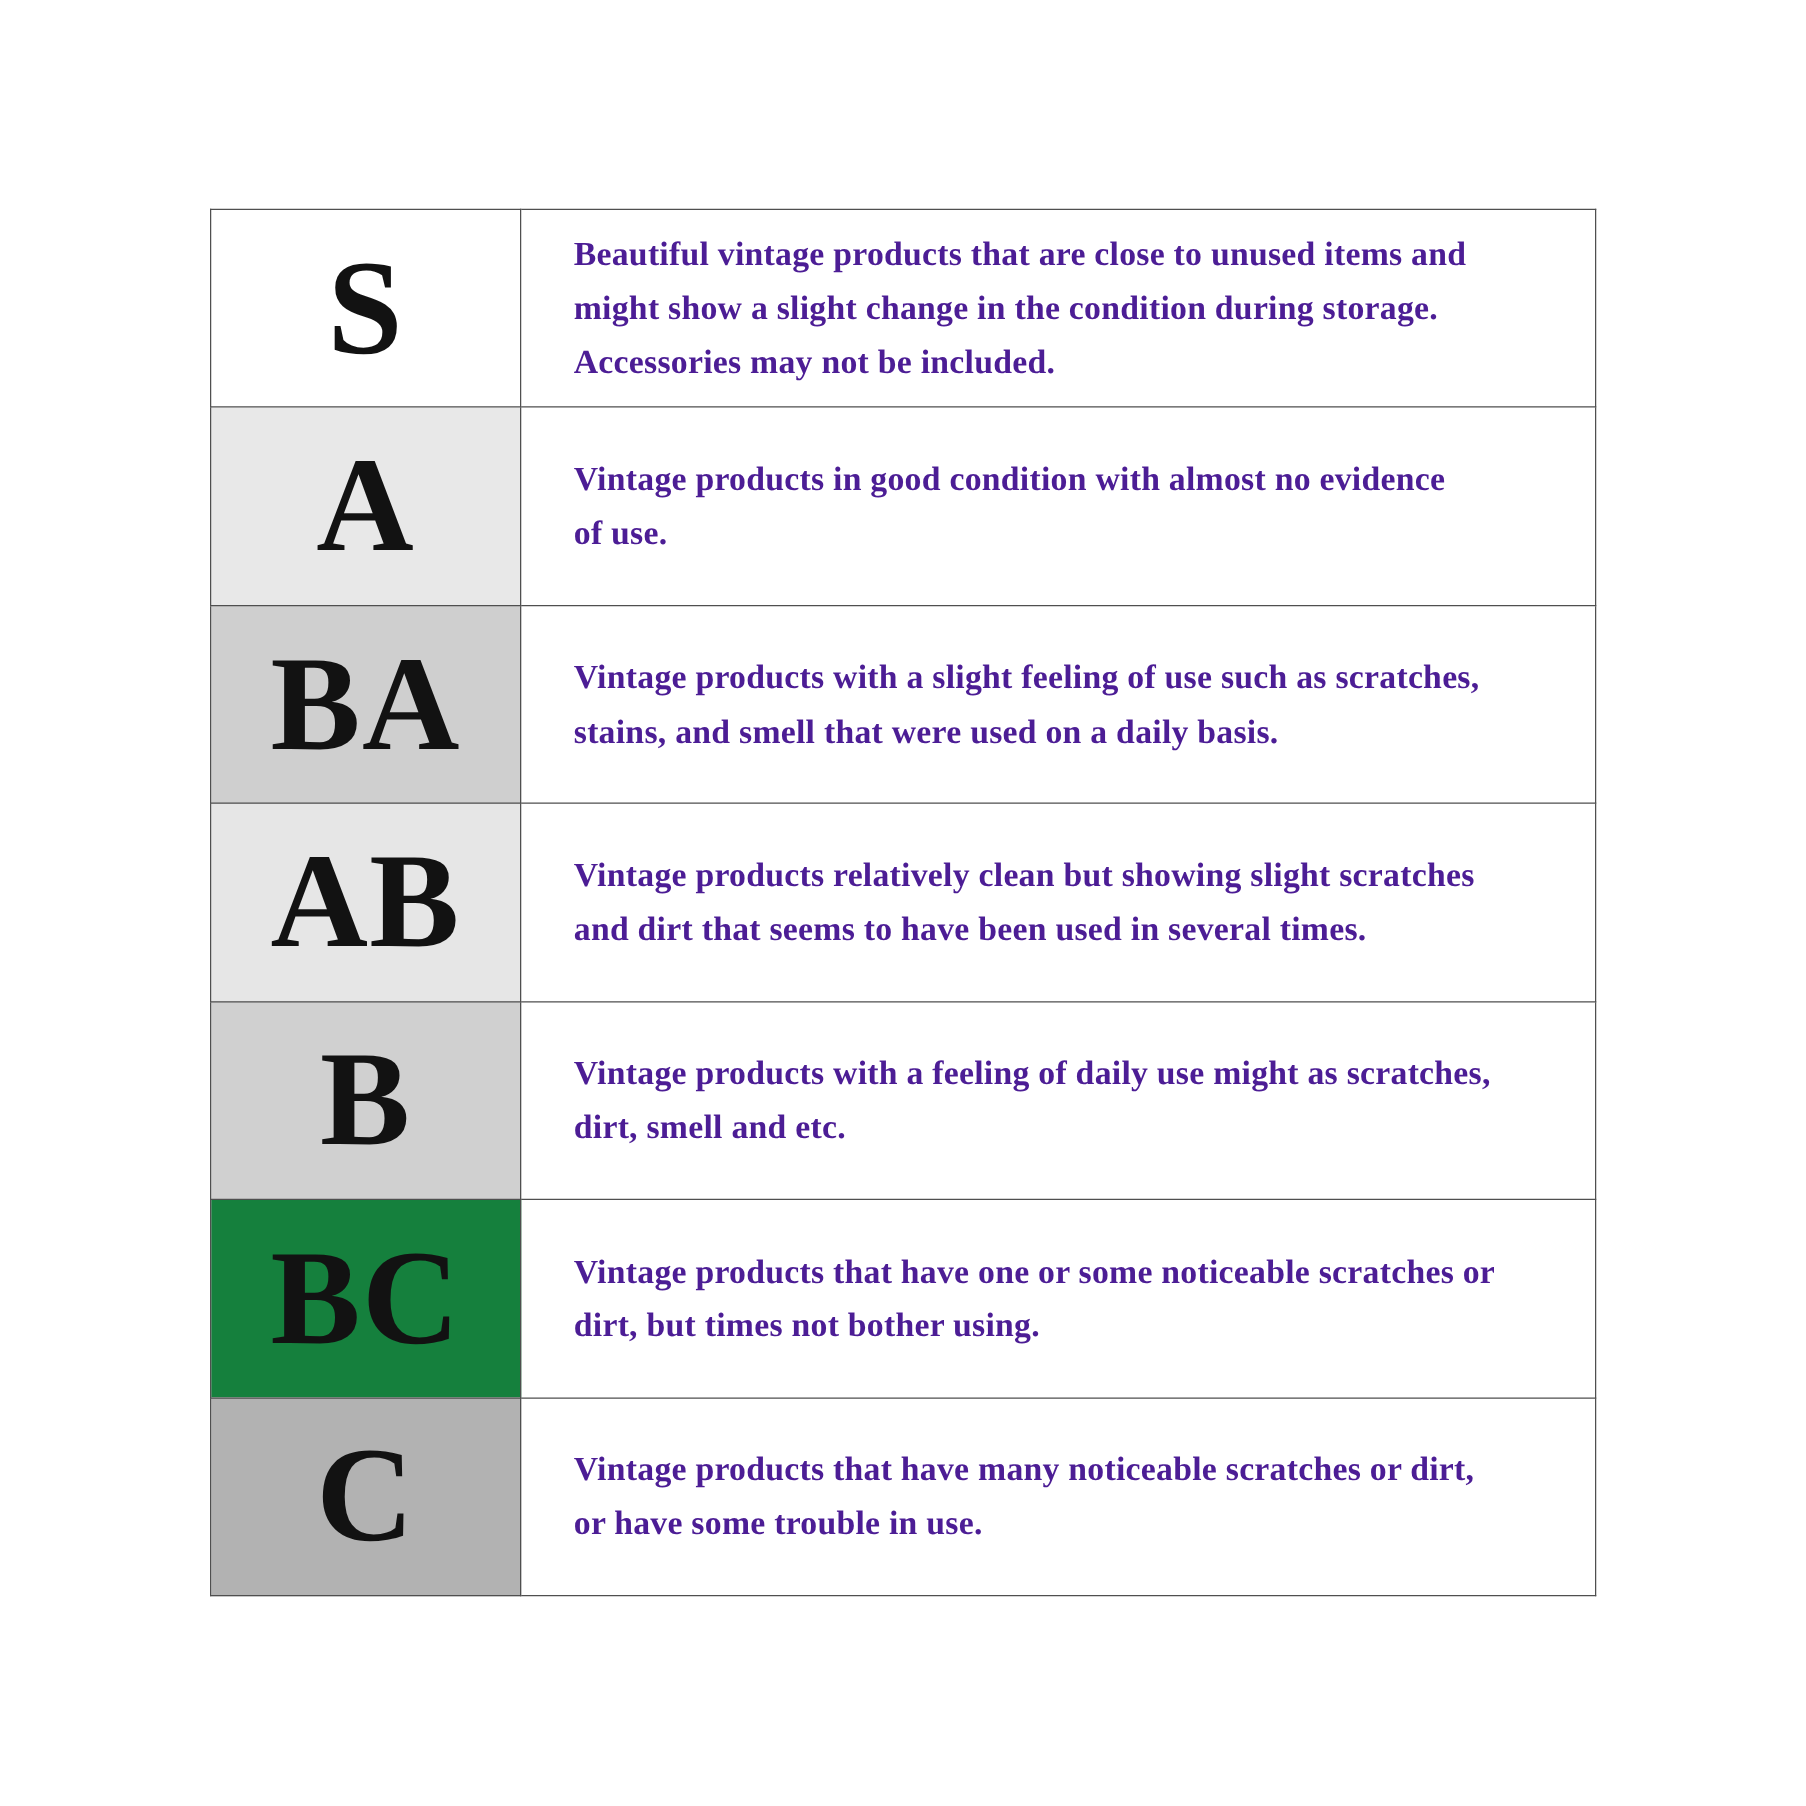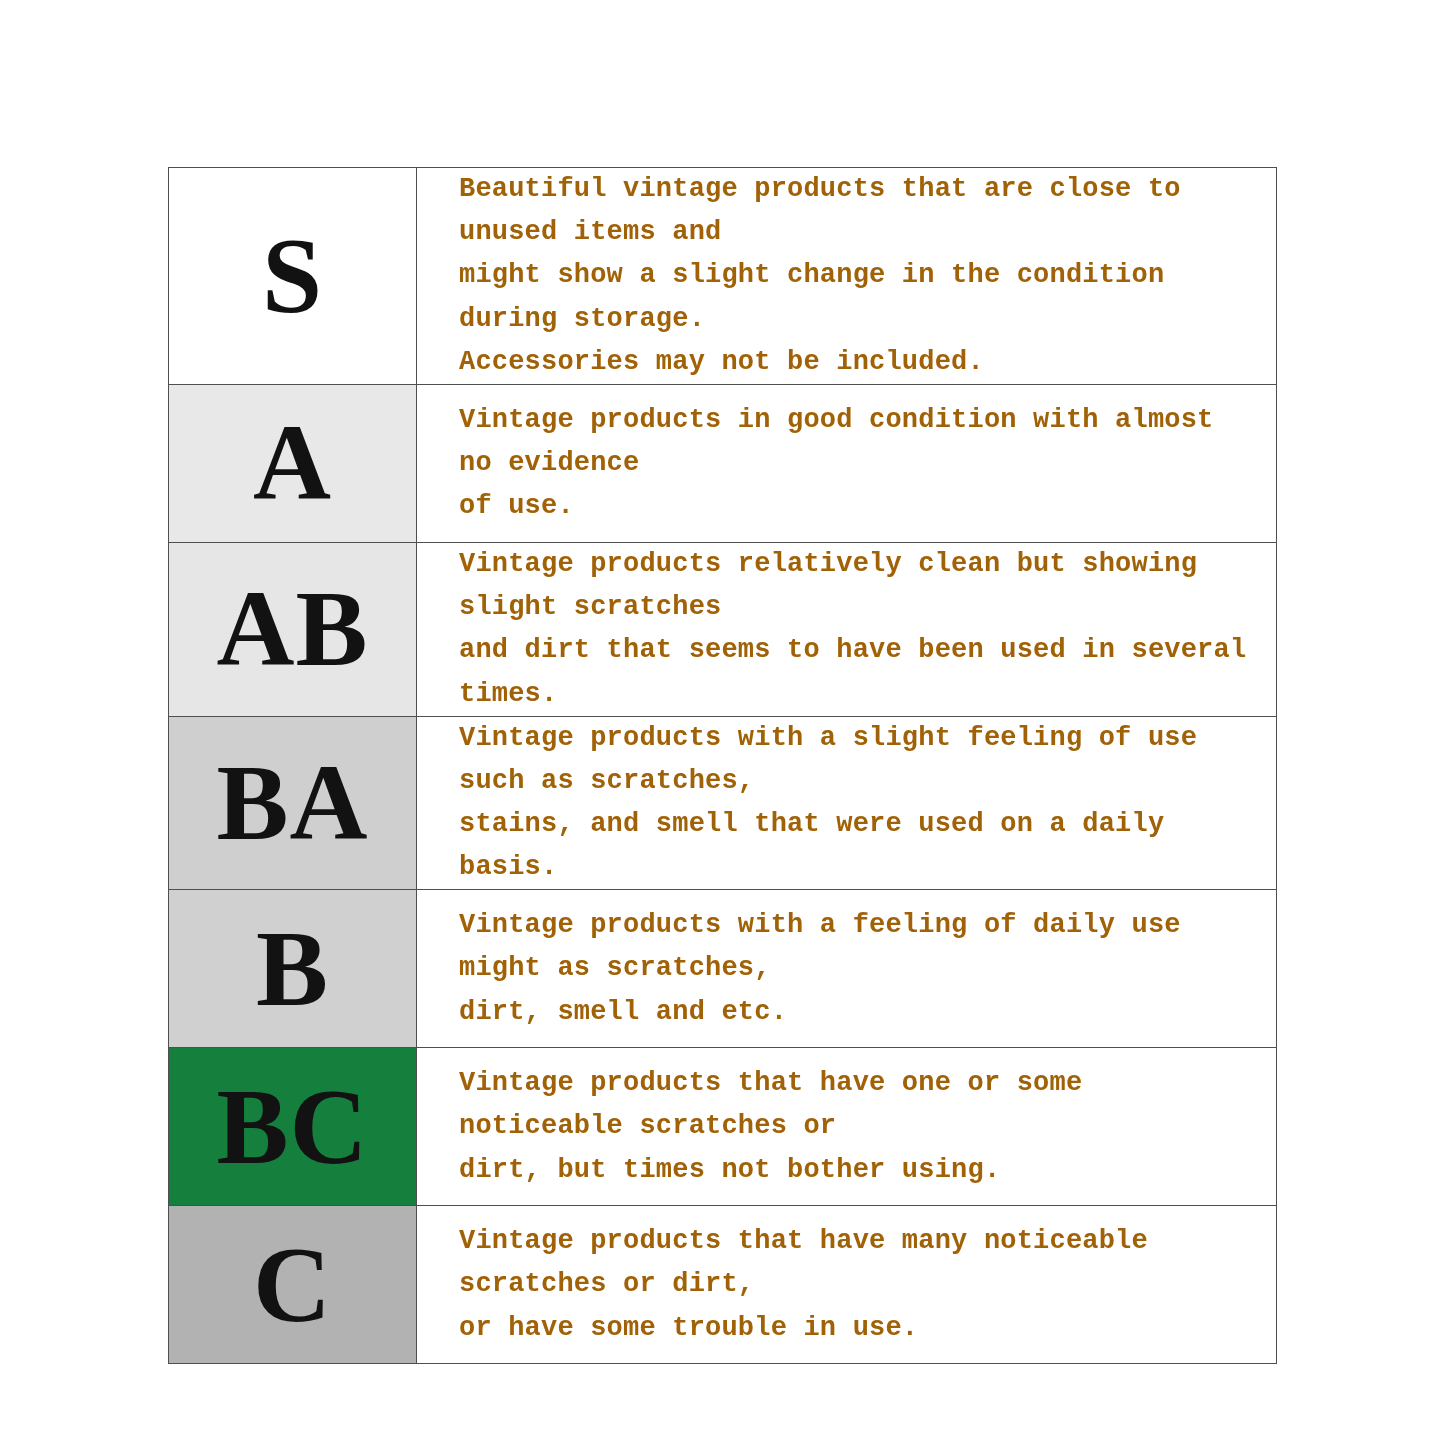--- a/index.html
+++ b/index.html
@@ -37,24 +37,23 @@
     color: #121212;
     line-height: 1;
     letter-spacing: 1px;
   }
   td.desc-cell {
     vertical-align: middle;
     padding: 0 28px 0 42px;
     font-size: 27px;
     font-weight: bold;
     line-height: 1.6;
-    color: #a16207;
+    color: #4c1d95;
     white-space: pre-line;
     letter-spacing: 0.2px;
-    font-family: Liberation Mono, monospace;
   }
   tr.grade-row { height: 158px; }
 </style>
 </head>
 <body>
 
 <div class="table-wrap">
   <table class="grade-table">
     <tbody id="rows">
   <tr class="grade-row">
@@ -64,29 +63,29 @@
 Accessories may not be included.</td>
   </tr>
 
   <tr class="grade-row">
     <td class="grade-cell" style="background: rgb(232, 232, 232);">A</td>
     <td class="desc-cell">Vintage products in good condition with almost no evidence
 of use.</td>
   </tr>
 
   <tr class="grade-row">
+    <td class="grade-cell" style="background: rgb(207, 207, 207);">BA</td>
+    <td class="desc-cell">Vintage products with a slight feeling of use such as scratches,
+stains, and smell that were used on a daily basis.</td>
+  </tr>
+
+  <tr class="grade-row">
     <td class="grade-cell" style="background: rgb(230, 230, 230);">AB</td>
     <td class="desc-cell">Vintage products relatively clean but showing slight scratches
 and dirt that seems to have been used in several times.</td>
-  </tr>
-
-  <tr class="grade-row">
-    <td class="grade-cell" style="background: rgb(207, 207, 207);">BA</td>
-    <td class="desc-cell">Vintage products with a slight feeling of use such as scratches,
-stains, and smell that were used on a daily basis.</td>
   </tr>
 
   <tr class="grade-row">
     <td class="grade-cell" style="background: rgb(208, 208, 208);">B</td>
     <td class="desc-cell">Vintage products with a feeling of daily use might as scratches,
 dirt, smell and etc.</td>
   </tr>
 
   <tr class="grade-row">
     <td class="grade-cell" style="background: #15803d;">BC</td>

